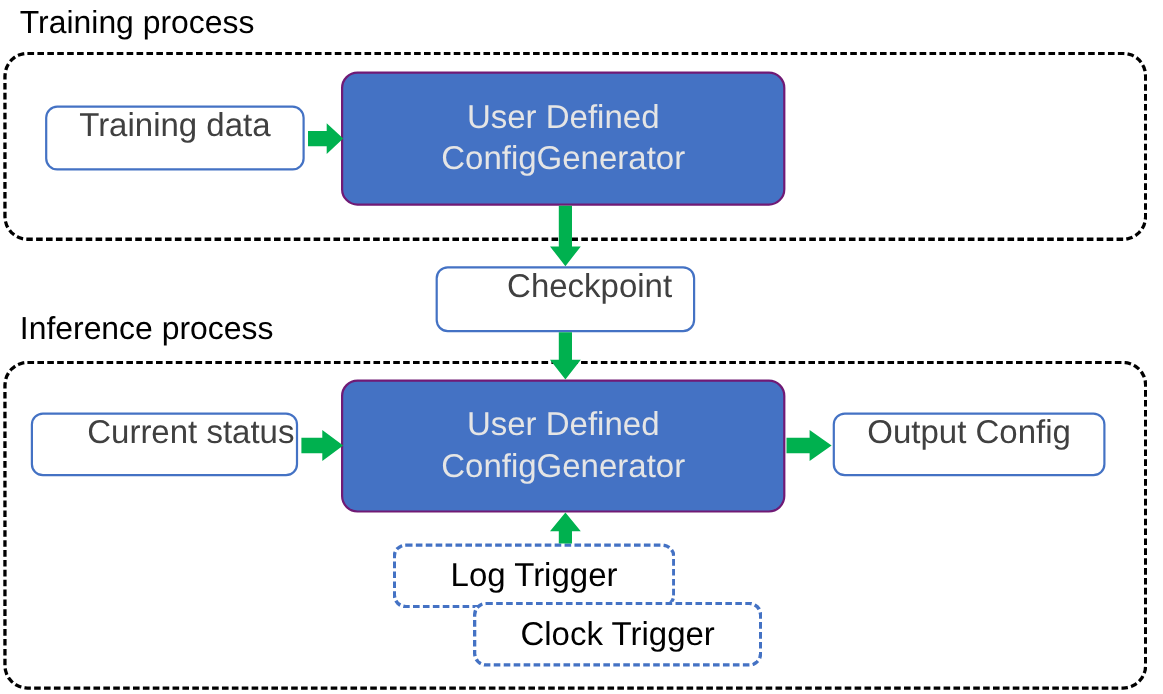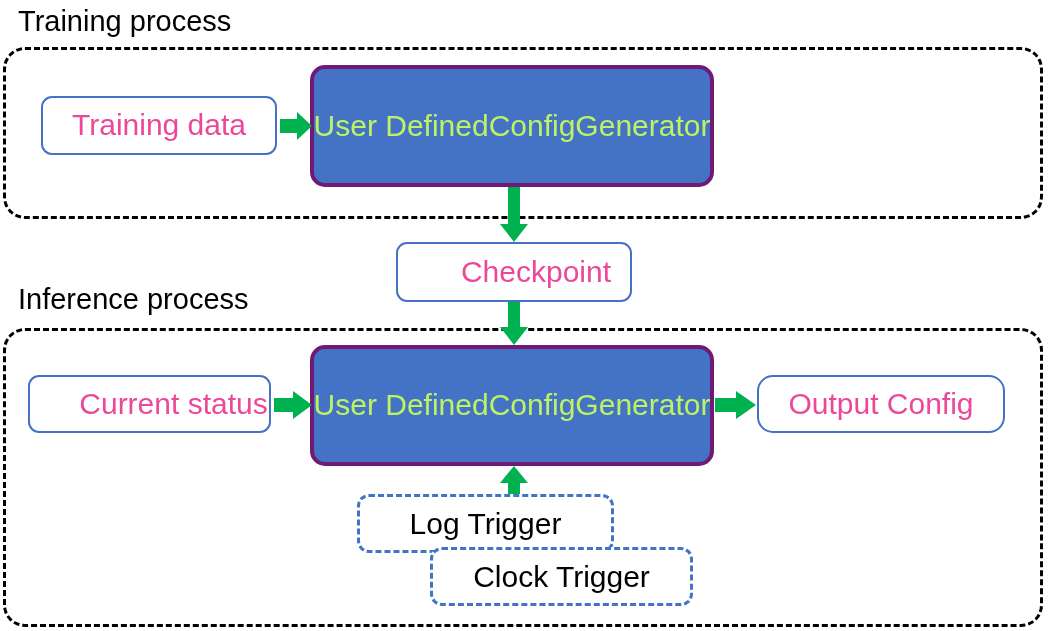--- a/index.html
+++ b/index.html
@@ -53,44 +53,45 @@
   }
 
   
   .node-box {
     position: absolute;
     box-sizing: border-box;
     background: #ffffff;
     border: 2px solid #4472C4;
     border-radius: 11px;
     display: flex;
-    align-items: center;
+    align-items: flex-start;
     justify-content: center;
-    color: #ec4899;
+    color: #404040;
     font-size: 30px;
     line-height: 1.15;
     white-space: nowrap;
     font-family: "Liberation Sans", sans-serif;
   }
   #box-training-data { left: 41px;  top: 96px;  width: 236px; height: 59px; }
   #box-checkpoint    { left: 396px; top: 242px; width: 236px; height: 60px; padding-left: 44px; }
   #box-current-status{ left: 28px;  top: 375px; width: 243px; height: 58px; padding-left: 48px; }
-  #box-output-config { left: 757px; top: 375px; width: 248px; height: 58px; border-radius: 16px; }
+  #box-output-config { left: 757px; top: 375px; width: 248px; height: 58px; }
 
   
   .node-box-filled {
     position: absolute;
     box-sizing: border-box;
     background: #4472C4;
-    border: 4px solid #701a75;
+    border: 2px solid #701a75;
     border-radius: 15px;
     display: flex;
+    flex-direction: column;
     align-items: center;
     justify-content: center;
-    color: #bef264;
+    color: #e5e5e5;
     font-size: 30px;
     line-height: 1.28;
     white-space: nowrap;
     font-family: "Liberation Sans", sans-serif;
   }
   #box-generator-training  { left: 310px; top: 65px;  width: 404px; height: 122px; }
   #box-generator-inference { left: 310px; top: 345px; width: 404px; height: 121px; }
 
   
   .trigger-box {

